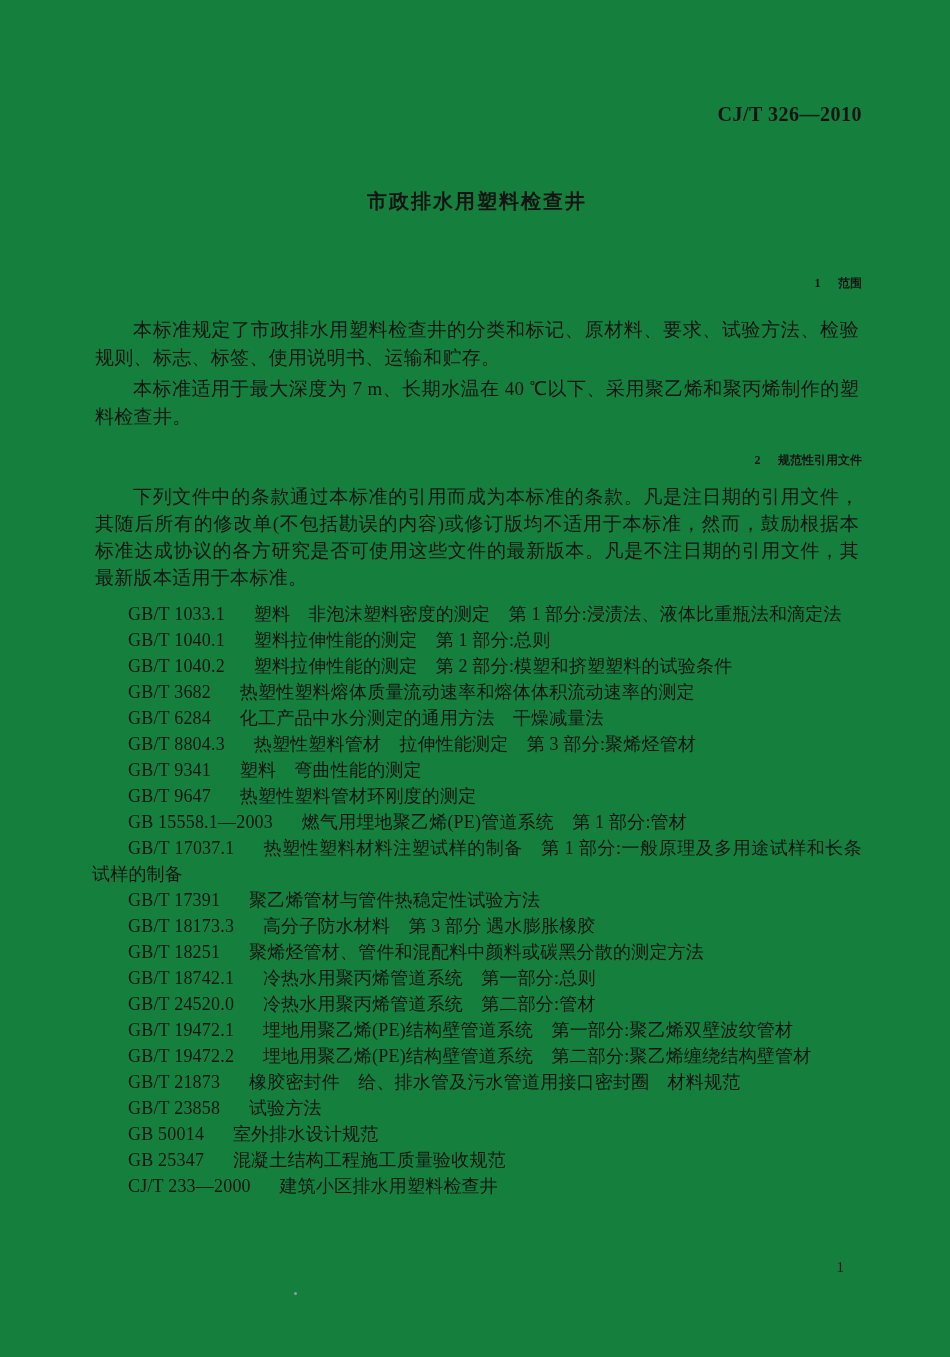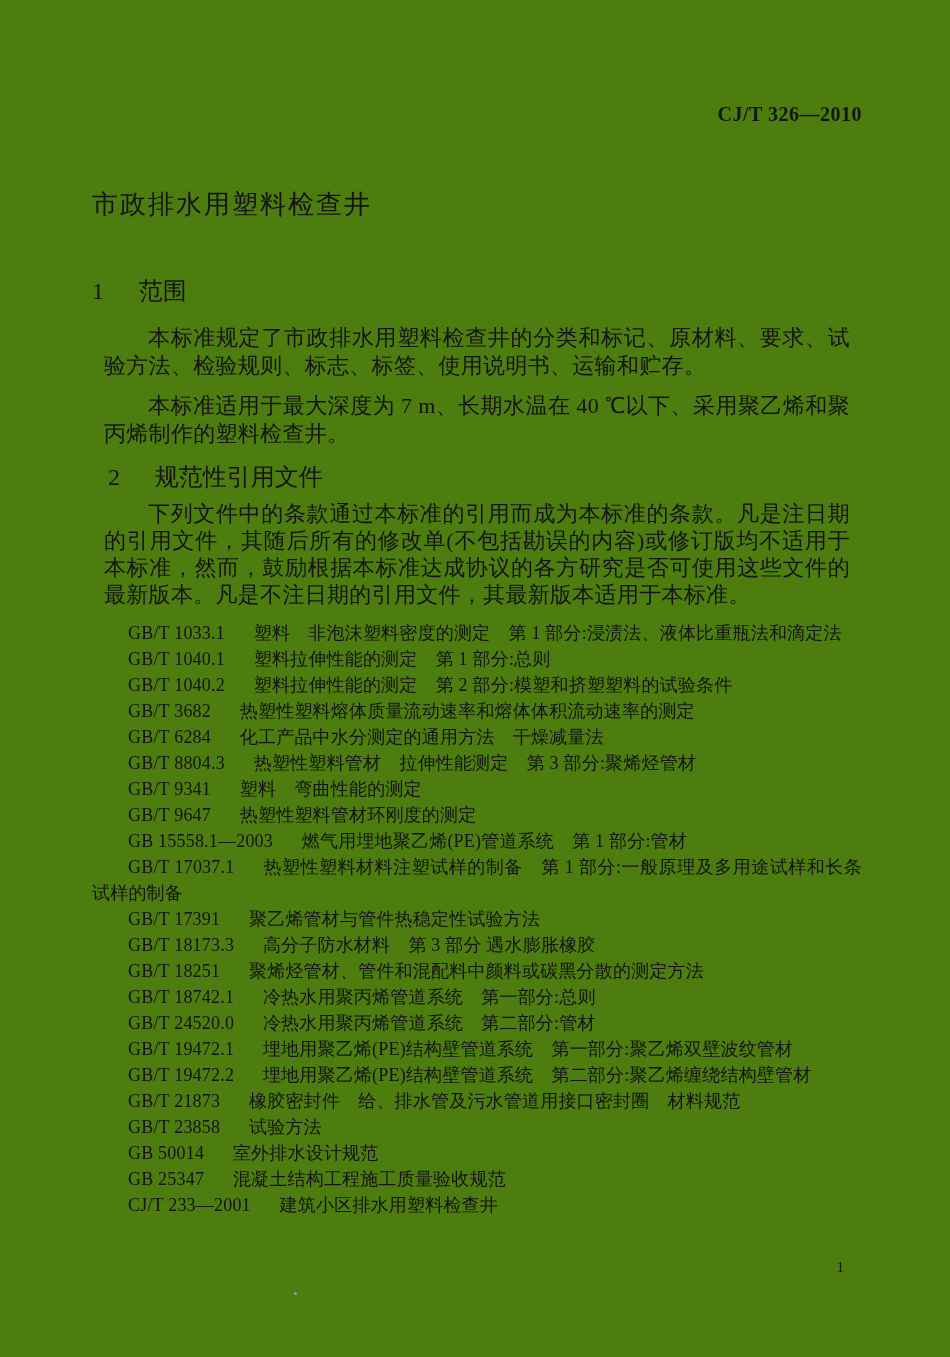--- a/index.html
+++ b/index.html
@@ -1,55 +1,56 @@
 <!DOCTYPE html>
 <html><head>
 <meta charset="utf-8">
 <style>
   html, body { margin: 0; padding: 0; background: #ffffff; }
   .page {
     position: relative;
     width: 950px;
     height: 1357px;
-    background: #4d7c0f;
+    background: #15803d;
     font-family: "Liberation Serif", serif;
     color: #141414;
     box-sizing: border-box;
     padding: 0 88px 0 92px;
     overflow: hidden;
   }
   .std-number {
     margin-top: 103px;
     text-align: right;
     font-size: 20px;
     font-weight: bold;
     line-height: 1.15;
     letter-spacing: 0.5px;
   }
   .doc-title {
     margin: 62px 0 0 0;
-    text-align: left;
-    font-size: 26px;
-    font-weight: normal;
+    text-align: center;
+    font-size: 20px;
+    font-weight: bold;
     letter-spacing: 2px;
     line-height: 1.3;
   }
   .sec-heading {
     margin: 58px 0 0 0;
-    font-size: 24px;
-    font-weight: normal;
+    font-size: 12px;
+    font-weight: bold;
     line-height: 22px;
+    text-align: right;
   }
   .sec-heading .sec-title { margin-left: 1.2em; }
   .sec2-heading { margin-top: 18px; margin-left: 16px; }
   .body-paras { margin-top: 22px; }
   .body-paras p,
   .intro p {
-    margin: 12px;
-    font-size: 22px;
+    margin: 3px;
+    font-size: 19px;
     line-height: 28px;
     text-align: justify;
     text-indent: 2em;
     letter-spacing: 0.3px;
   }
   .intro { margin-top: 12px; }
   .intro p { line-height: 27px; }
   .refs { margin-top: 10px; }
   .refs p.ref {
     margin: 0;
@@ -144,20 +145,20 @@
 
   <p class="ref"><span class="ref-code">GB/T 21873</span><span class="ref-title">橡胶密封件　给、排水管及污水管道用接口密封圈　材料规范</span></p>
 
   <p class="ref"><span class="ref-code">GB/T 23858</span><span class="ref-title">试验方法</span></p>
 
 
   <p class="ref"><span class="ref-code">GB 50014</span><span class="ref-title">室外排水设计规范</span></p>
 
   <p class="ref"><span class="ref-code">GB 25347</span><span class="ref-title">混凝土结构工程施工质量验收规范</span></p>
 
-  <p class="ref"><span class="ref-code">CJ/T 233—2001</span><span class="ref-title">建筑小区排水用塑料检查井</span></p>
+  <p class="ref"><span class="ref-code">CJ/T 233—2000</span><span class="ref-title">建筑小区排水用塑料检查井</span></p>
 </div>
   </section>
 
   <div class="page-number">1</div>
 
   <div class="scan-speck"></div>
 </div>
 
 </body></html>

